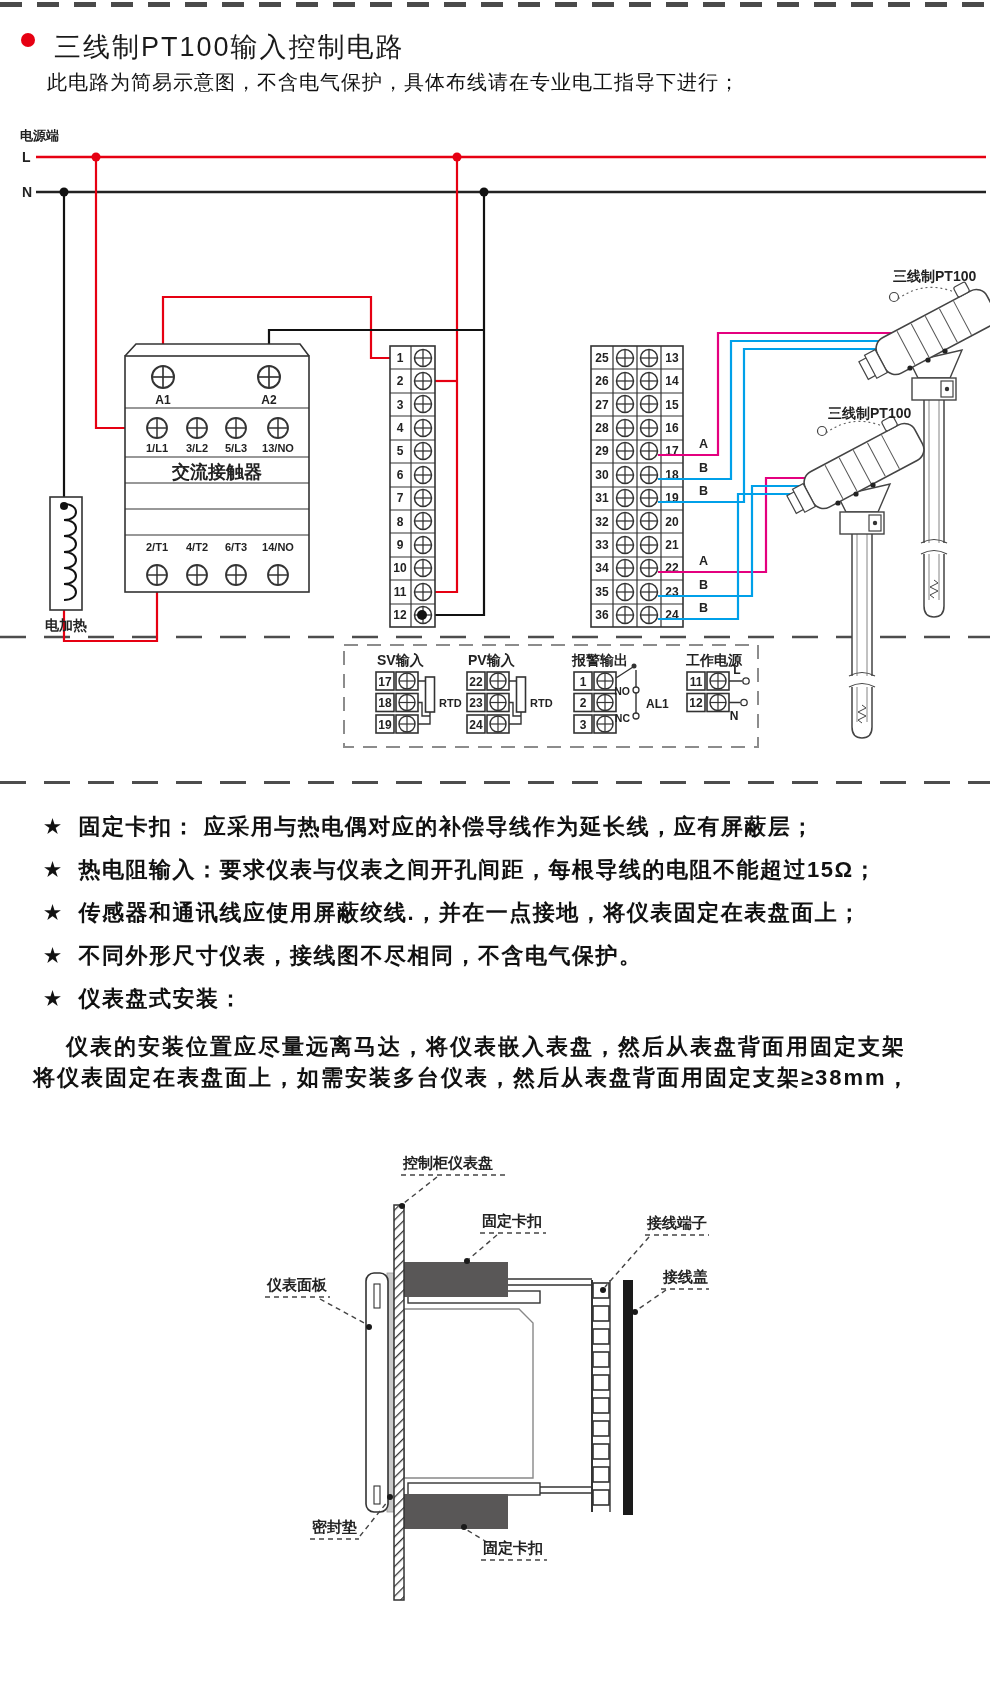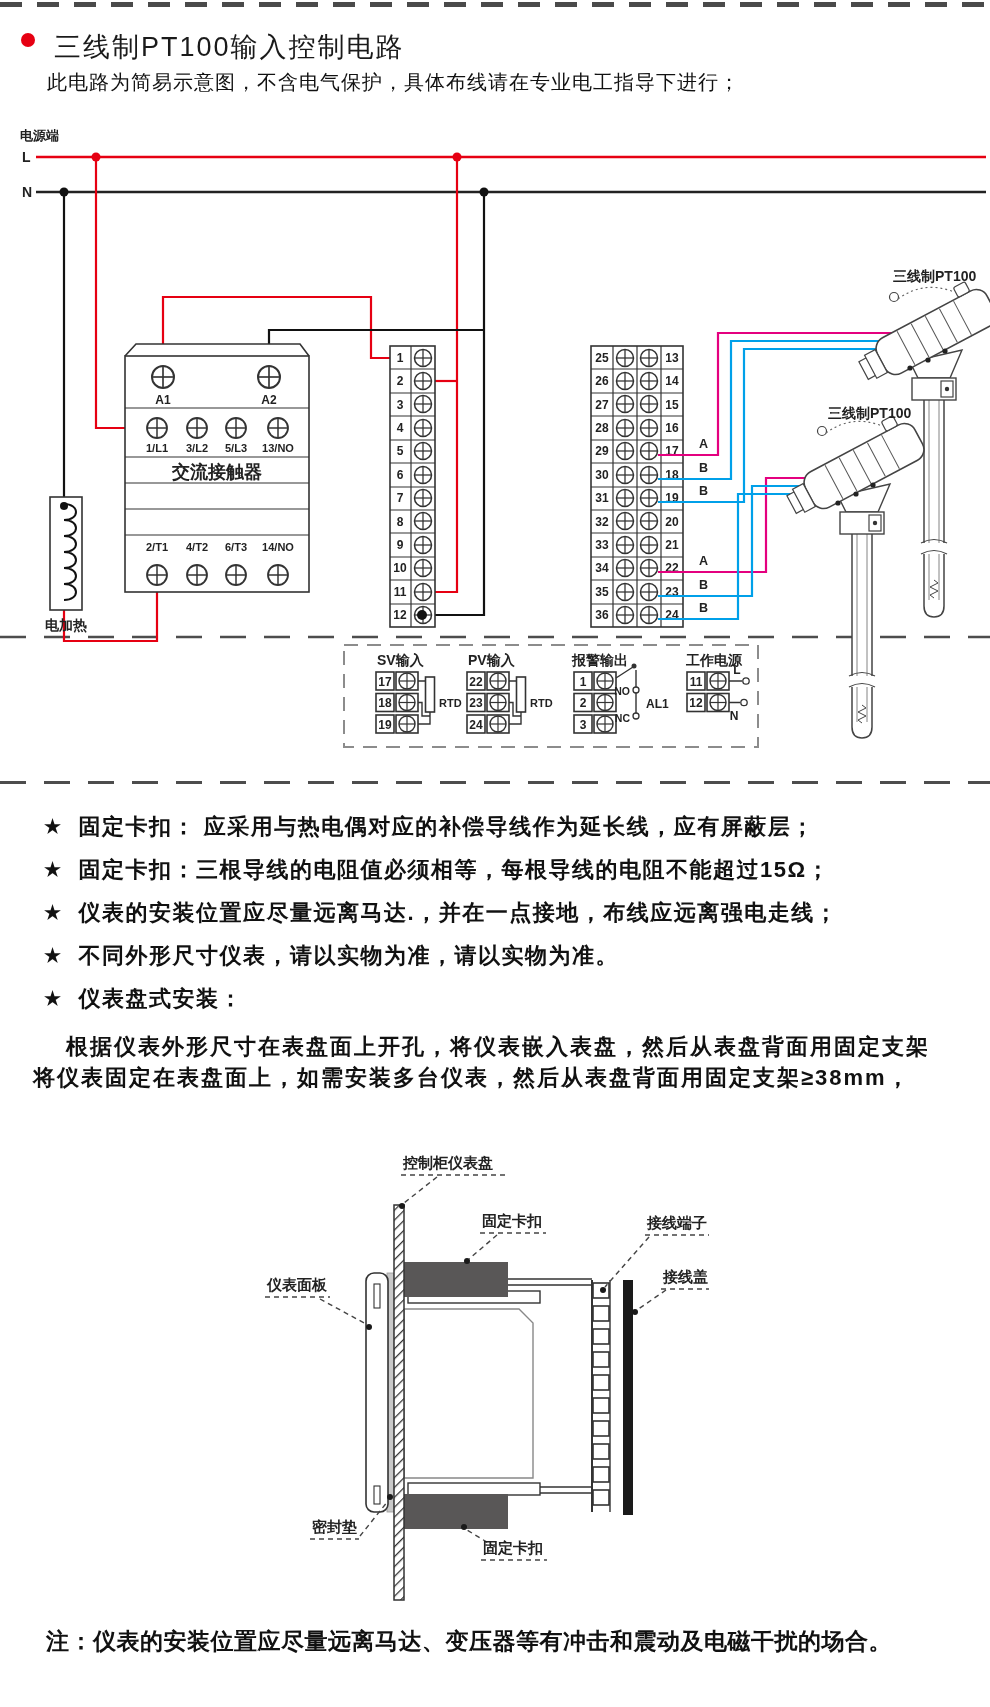--- a/index.html
+++ b/index.html
@@ -358,26 +358,26 @@
         <circle cx="744" cy="702.5" r="3.2" fill="#fff" stroke="#333" stroke-width="1.3"></circle>
         <text x="737" y="674" font-size="12" font-weight="700" text-anchor="middle">L</text>
         <text x="734" y="720" font-size="12" font-weight="700" text-anchor="middle">N</text>
       </g>
     </g>
   </svg>
 
   <div class="dash-mid"></div>
 
   <div class="note-line" style="top:812px"><span class="star">★</span><span>固定卡扣： 应采用与热电偶对应的补偿导线作为延长线，应有屏蔽层；</span></div>
-  <div class="note-line" style="top:855px"><span class="star">★</span><span>固定卡扣：三根导线的电阻值必须相等，每根导线的电阻不能超过15Ω；</span></div>
-  <div class="note-line" style="top:898px"><span class="star">★</span><span>仪表的安装位置应尽量远离马达.，并在一点接地，布线应远离强电走线；</span></div>
-  <div class="note-line" style="top:941px"><span class="star">★</span><span>不同外形尺寸仪表，请以实物为准，请以实物为准。</span></div>
+  <div class="note-line" style="top:855px"><span class="star">★</span><span>热电阻输入：要求仪表与仪表之间开孔间距，每根导线的电阻不能超过15Ω；</span></div>
+  <div class="note-line" style="top:898px"><span class="star">★</span><span>传感器和通讯线应使用屏蔽绞线.，并在一点接地，将仪表固定在表盘面上；</span></div>
+  <div class="note-line" style="top:941px"><span class="star">★</span><span>不同外形尺寸仪表，接线图不尽相同，不含电气保护。</span></div>
   <div class="note-line" style="top:984px"><span class="star">★</span><span>仪表盘式安装：</span></div>
 
-  <div class="para-line" style="top:1032px;left:66px">根据仪表外形尺寸在表盘面上开孔，将仪表嵌入表盘，然后从表盘背面用固定支架</div>
+  <div class="para-line" style="top:1032px;left:66px">仪表的安装位置应尽量远离马达，将仪表嵌入表盘，然后从表盘背面用固定支架</div>
   <div class="para-line" style="top:1063px;left:33px">将仪表固定在表盘面上，如需安装多台仪表，然后从表盘背面用固定支架≥38mm，</div>
 
   <svg class="install" width="990" height="475" viewBox="0 1145 990 475">
     <defs>
       <pattern id="hatch" width="7" height="7" patternUnits="userSpaceOnUse" patternTransform="rotate(45)">
         <rect width="7" height="7" fill="#fff"></rect>
         <line x1="0" y1="0" x2="0" y2="7" stroke="#333" stroke-width="2.5"></line>
       </pattern>
     </defs>
 
@@ -442,14 +442,13 @@
       <text x="403" y="1168">控制柜仪表盘</text>
       <text x="482" y="1226">固定卡扣</text>
       <text x="647" y="1228">接线端子</text>
       <text x="663" y="1282">接线盖</text>
       <text x="267" y="1290">仪表面板</text>
       <text x="312" y="1532">密封垫</text>
       <text x="483" y="1553">固定卡扣</text>
     </g>
   </svg>
 
-  <div class="footnote">注：仪表的安装位置应尽量远离马达、变压器等有冲击和震动及电磁干扰的场合。</div>
 </div>
 
 </body></html>

